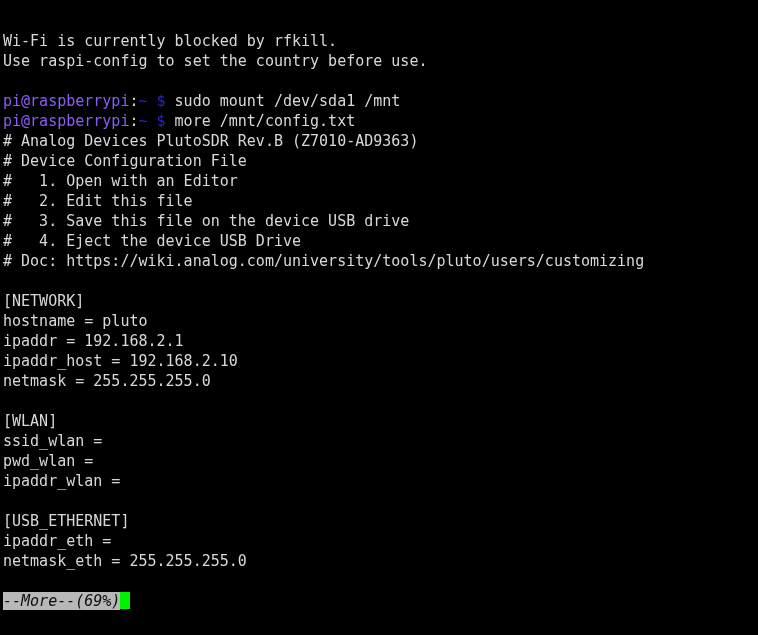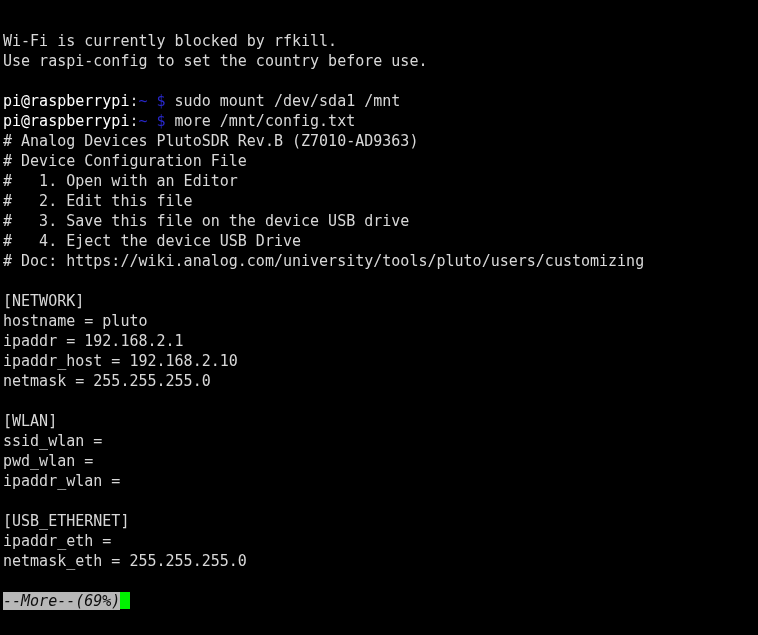--- a/index.html
+++ b/index.html
@@ -35,21 +35,21 @@
     height: 20px;
     white-space: pre;
     font-size: 15px;
     line-height: 20px;
   }
   .line.blank {
     height: 20px;
   }
   .seg { white-space: pre; }
   .fg-default { color: #d8d8d8; }
-  .fg-green   { color: #ffffff; }
+  .fg-green   { color: #8b5cf6; }
   .fg-blue    { color: #2727c7; }
   .fg-white   { color: #d8d8d8; }
   .reverse {
     background: #b8b8b8;
     color: #0d0d0d;
     font-style: italic;
   }
   .cursor {
     display: inline-block;
     width: 10px;

